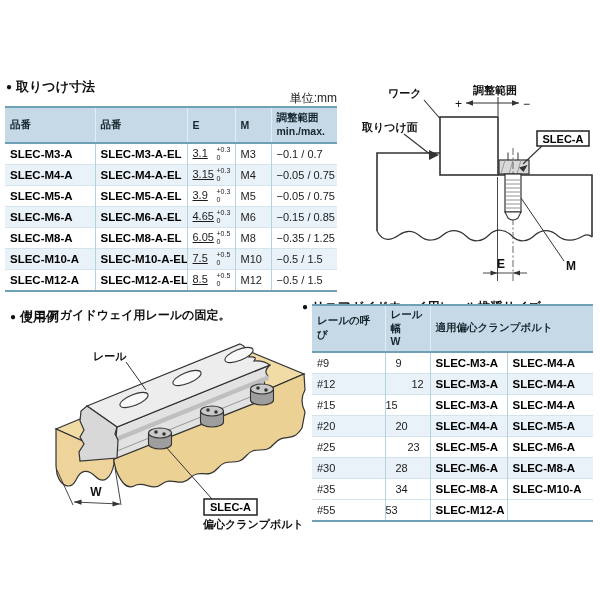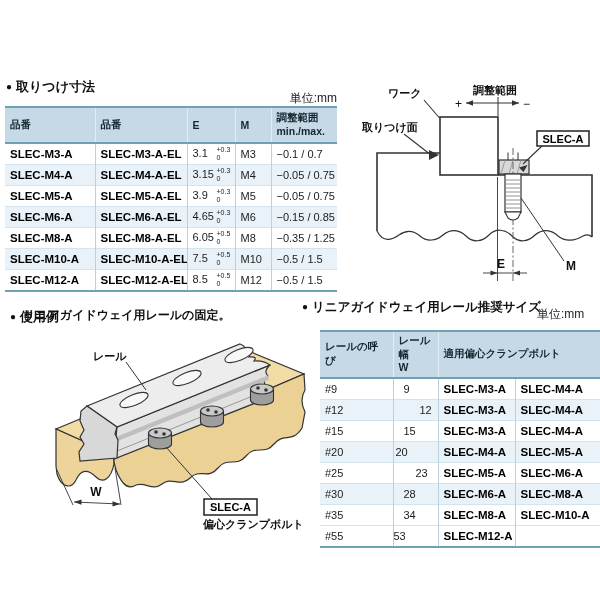--- a/index.html
+++ b/index.html
@@ -21,21 +21,21 @@
   thead th .h2l{display:block;line-height:1.3;}
   tbody td{
     font-size:11px;color:#1c1c1c;padding:1px 5px;height:18px;
     white-space:nowrap;overflow:hidden;
   }
   tbody td + td{border-left:1px solid #b7d2df;}
   tbody tr + tr td{border-top:1px solid #d3e4ed;}
   tbody tr:last-child td{border-bottom:2px solid #6fa0b5;}
   tbody tr.alt{background:#e9f2f8;}
   td.b{font-weight:bold;font-size:11.5px;color:#000;}
-  .ev{display:inline-block;min-width:23px;}
+  .ev{display:inline-block;min-width:23px;text-decoration:underline;}
   .tol{display:inline-flex;flex-direction:column;font-size:7px;line-height:1.15;
        vertical-align:middle;color:#222;margin-left:1px;}
   svg text{font-family:"Liberation Sans","DejaVu Sans",sans-serif;}
   .jp-label{font-size:11px;font-weight:600;fill:#111;}
   .dim-label{font-size:12px;font-weight:bold;fill:#111;}
   .boxed{font-size:11px;font-weight:bold;fill:#000;}
 </style>
 </head>
 <body>
 
@@ -243,21 +243,21 @@
 
   <line x1="166" y1="447" x2="212" y2="499" stroke="#333" stroke-width="1"></line>
   <rect x="204" y="499" width="53" height="16" fill="#fff" stroke="#222" stroke-width="1.5"></rect>
   <text x="230.5" y="511" text-anchor="middle" class="boxed">SLEC-A</text>
   <text x="203" y="528" class="jp-label">偏心クランプボルト</text>
 </svg>
 
 <div class="abs sec-title" style="left:302px;top:299px;font-size:12.5px;"><span class="bullet">●</span><span>リニアガイドウェイ用レール推奨サイズ</span></div>
 <div class="abs unit" style="left:537px;top:306px;">単位:mm</div>
 
-<table class="abs" style="left:312px;top:330px;width:281px;margin-left:8px;">
+<table class="abs" style="left:312px;top:304px;width:281px;">
   <colgroup>
       <col style="width:73px">
       <col style="width:45px">
       <col style="width:77px">
       <col style="width:86px">
     </colgroup>
   <thead>
     <tr>
       <th>レールの呼び</th>
       <th>
@@ -275,27 +275,27 @@
         <td class="b">SLEC-M4-A</td>
       </tr>
       <tr class="alt">
         <td>#12</td>
         <td style="padding-left:26px">12</td>
         <td class="b">SLEC-M3-A</td>
         <td class="b">SLEC-M4-A</td>
       </tr>
       <tr>
         <td>#15</td>
-        <td style="padding-left:10px">15</td>
+        <td style="padding-left:0">15</td>
         <td class="b">SLEC-M3-A</td>
         <td class="b">SLEC-M4-A</td>
       </tr>
       <tr class="alt">
         <td>#20</td>
-        <td style="padding-left:2px">20</td>
+        <td style="padding-left:10px">20</td>
         <td class="b">SLEC-M4-A</td>
         <td class="b">SLEC-M5-A</td>
       </tr>
       <tr>
         <td>#25</td>
         <td style="padding-left:22px">23</td>
         <td class="b">SLEC-M5-A</td>
         <td class="b">SLEC-M6-A</td>
       </tr>
       <tr class="alt">

